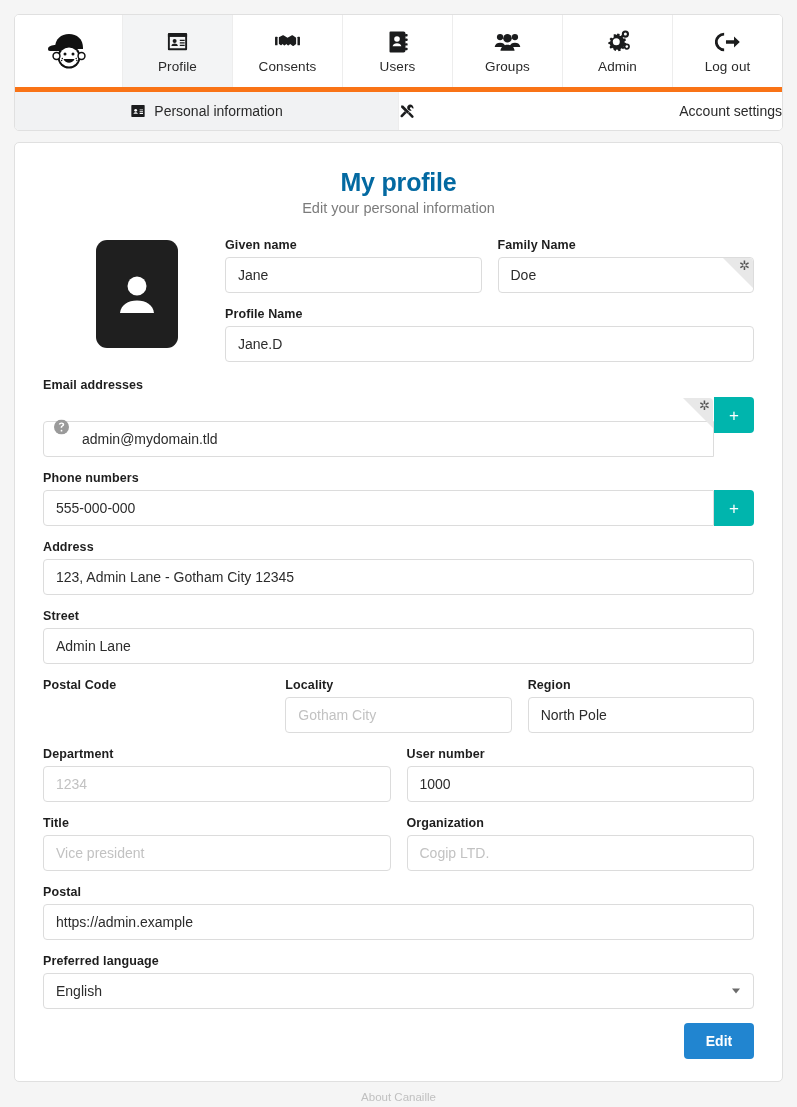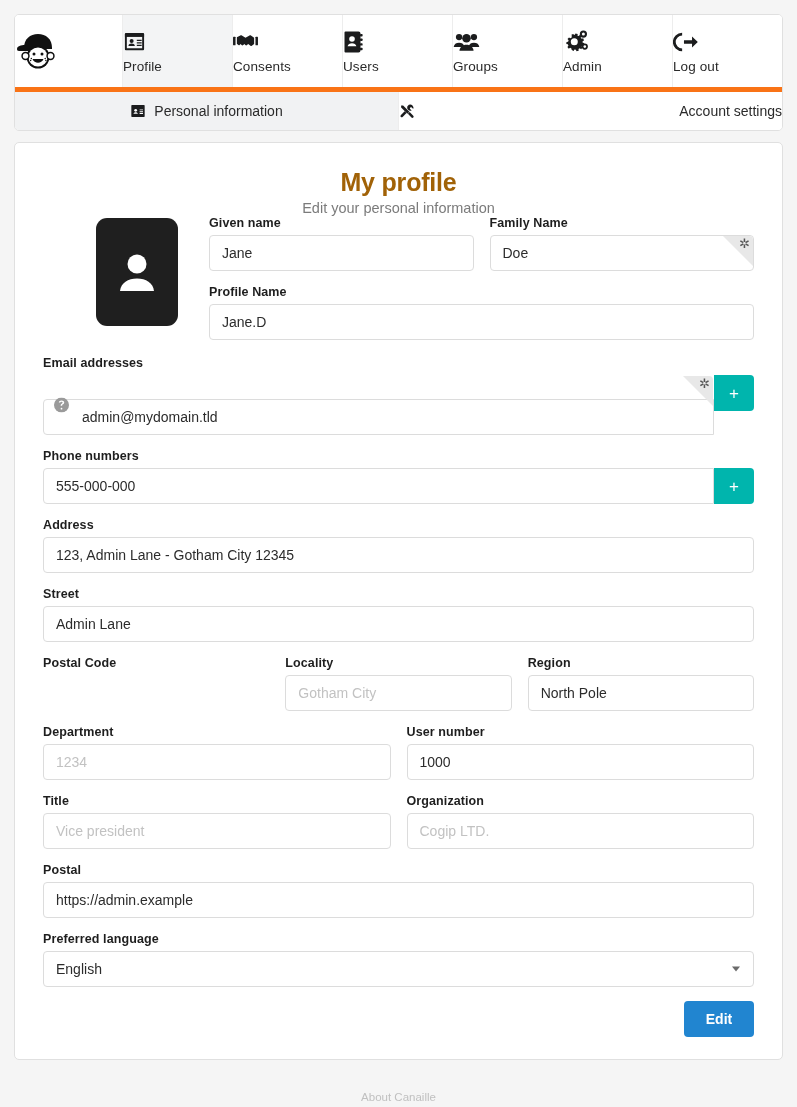--- a/index.html
+++ b/index.html
@@ -19,21 +19,21 @@
     border-radius: 5px;
     overflow: hidden;
   }
   .navrow { display: flex; }
   .navitem {
     flex: 1 1 0;
     min-width: 0;
     height: 72px;
     display: flex;
     flex-direction: column;
-    align-items: flex-start;
+    align-items: center;
     justify-content: center;
     gap: 5px;
     border-right: 1px solid #ededed;
     background: #fff;
     cursor: pointer;
     text-decoration: none;
     color: #1b1c1d;
   }
   .navitem:last-child { border-right: none; }
   .navitem.active { background: #f3f4f5; }
@@ -72,31 +72,31 @@
     background: #fff;
     border: 1px solid #e0e0e0;
     border-radius: 5px;
     padding: 20px 28px 22px 28px;
   }
   h1.title {
     margin: 5px 0 0 0;
     text-align: center;
     font-size: 25px;
     font-weight: bold;
-    color: #a16207;
+    color: #0369a1;
     letter-spacing: -.2px;
   }
   .subtitle {
     margin: 3px 0 0 0;
     text-align: center;
     font-size: 14.5px;
     color: #7b7b7b;
   }
 
-  .topsplit { display: flex; gap: 0; }
+  .topsplit { display: flex; gap: 16px; margin-top: 22px; }
   .avatarcol { width: 166px; flex: 0 0 166px; padding-top: 2px; }
   .avatar {
     width: 82px; height: 108px;
     margin-left: 53px;
     background: #1f1f1f;
     border-radius: 11px;
     display: flex; align-items: center; justify-content: center;
   }
   .avatar svg { display: block; fill: #fff; }
   .fieldscol { flex: 1 1 auto; }

